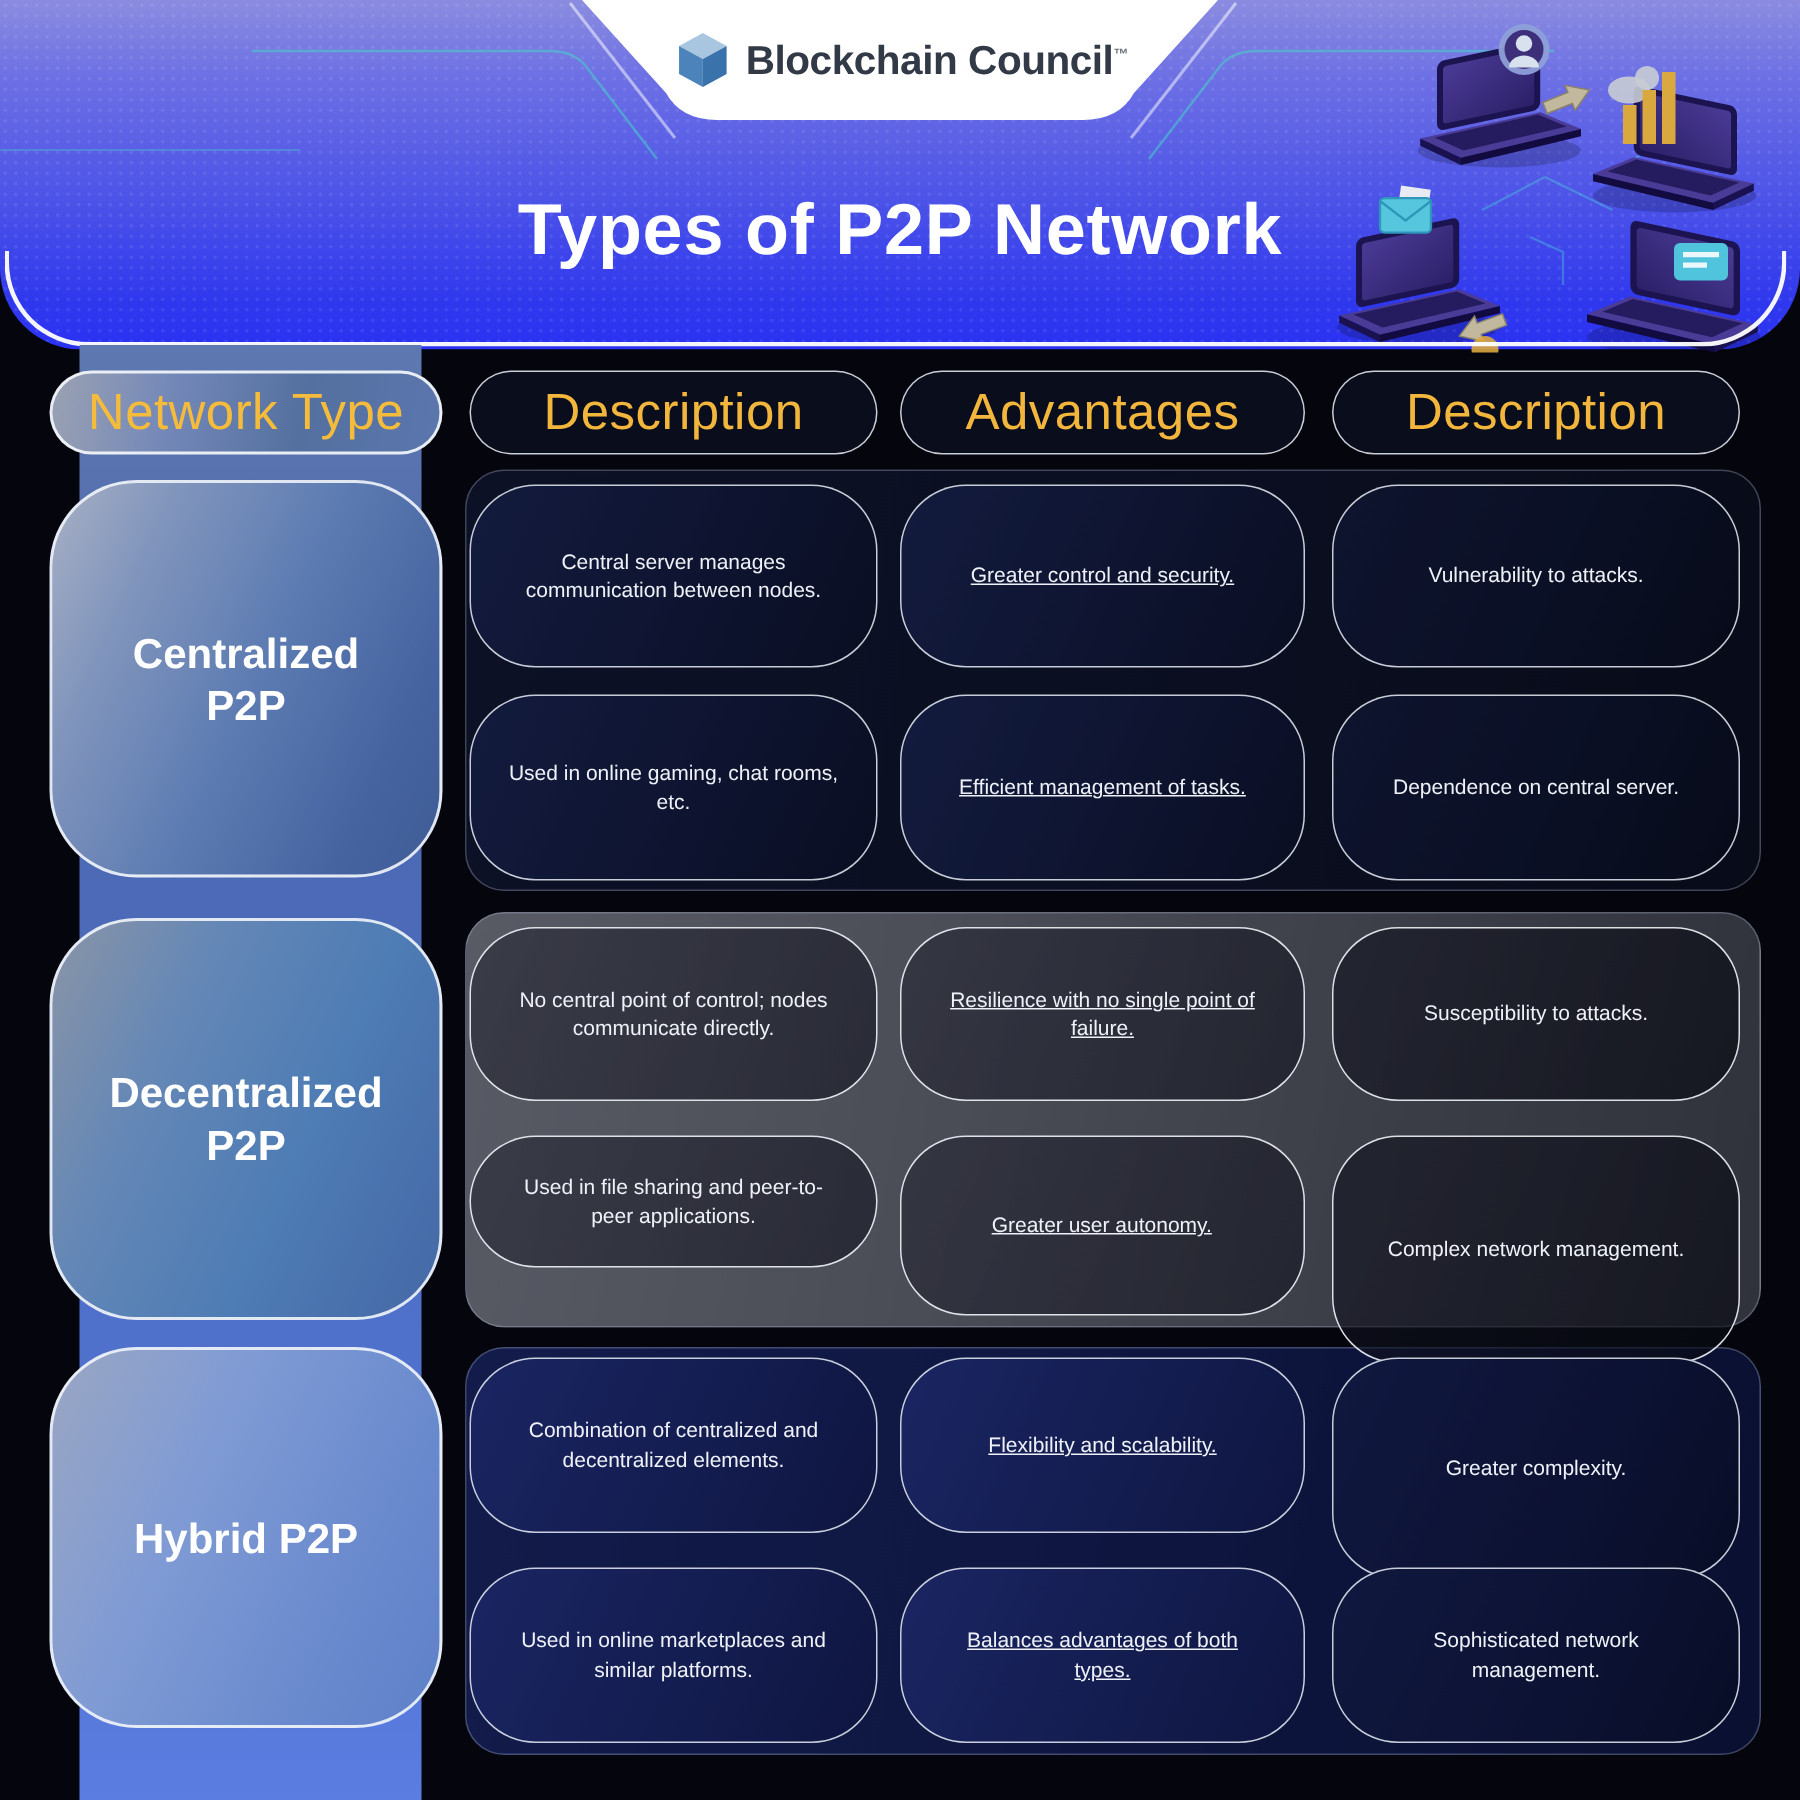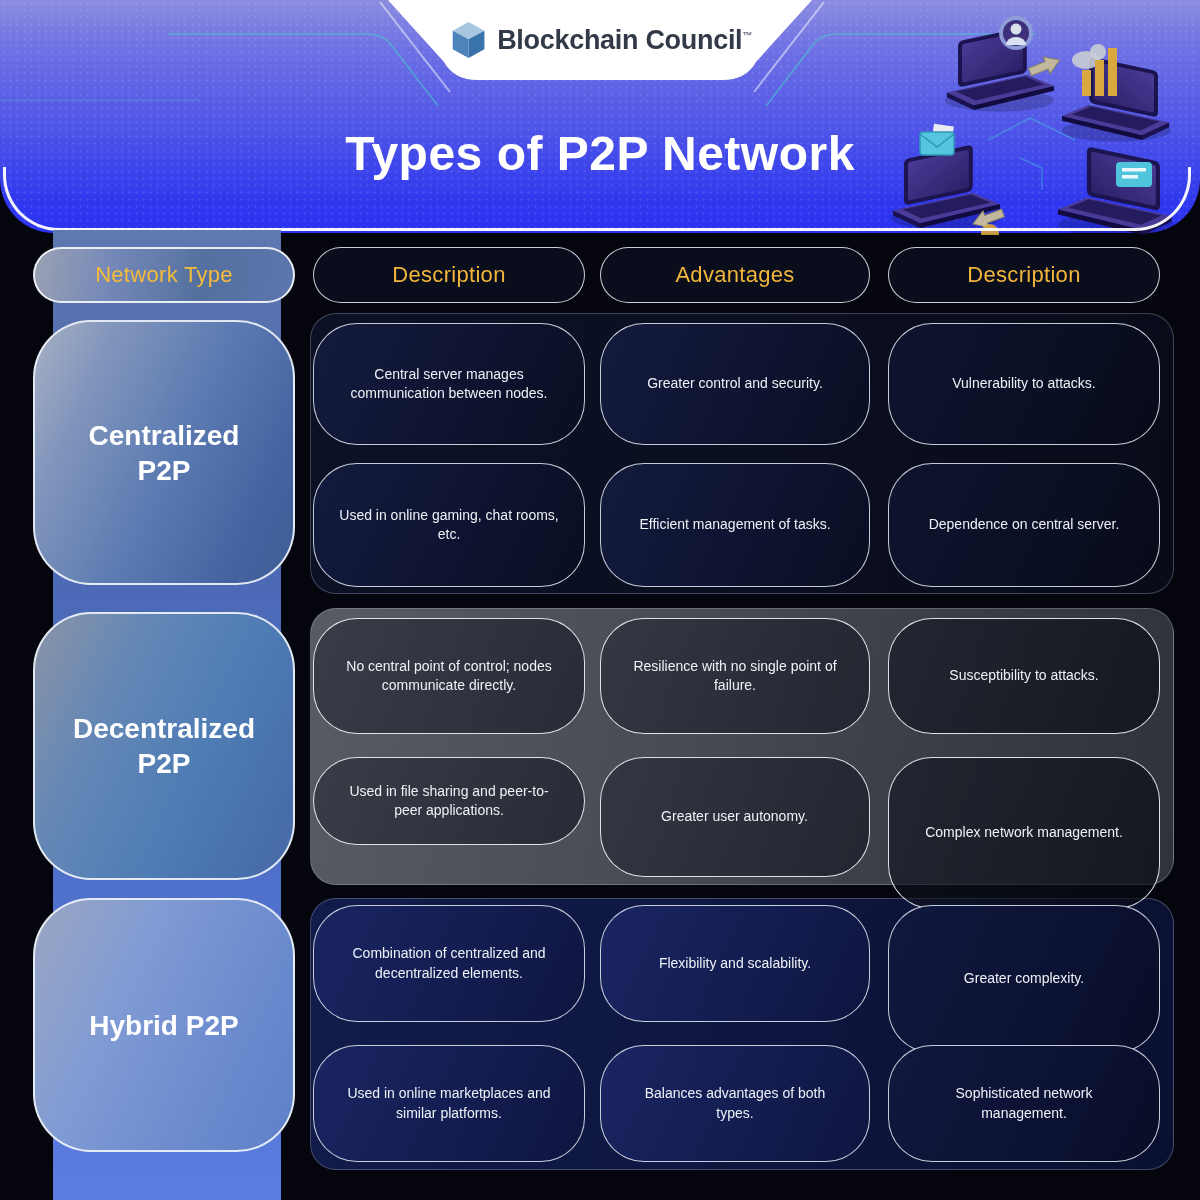--- a/index.html
+++ b/index.html
@@ -26,21 +26,21 @@
     font-size:48px;font-weight:700;color:#ffffff;letter-spacing:.5px;}
   #illustration{position:absolute;left:870px;top:0;width:325px;height:235px;}
 
   
   #band{position:absolute;left:53px;top:230px;width:228px;height:970px;
     background:linear-gradient(180deg,#5e78b0 0%,#4c68ae 25%,#4b6cc2 55%,#5477d8 85%,#5b7ce0 100%);}
 
   
   .pill{position:absolute;top:247px;height:56px;border-radius:28px;box-sizing:border-box;
     display:flex;align-items:center;justify-content:center;
-    color:#f2b63c;font-size:22px;font-weight:500;letter-spacing:.3px;}
+    color:#f2b63c;font-size:34px;font-weight:500;letter-spacing:.3px;}
   .pill.dark{background:#0a0d1c;border:1.5px solid rgba(222,227,236,.9);}
   .pill.light{background:linear-gradient(100deg,#9aa1b2 0%,#7488b8 30%,#54709f 64%,#5a76ae 100%);
     border:2px solid rgba(240,243,248,.95);color:#f5bb3a;}
 
   
   .panel{position:absolute;left:310px;width:864px;border-radius:26px;box-sizing:border-box;
     border:1px solid rgba(190,200,225,.30);}
   #panel1{top:313px;height:281px;background:linear-gradient(100deg,#0c1126 0%,#0a0e20 60%,#080b18 100%);}
   #panel2{top:608px;height:277px;background:linear-gradient(100deg,#585a64 0%,#4a4c56 38%,#3b3d47 70%,#2f313b 100%);}
   #panel3{top:898px;height:272px;background:linear-gradient(100deg,#121b4a 0%,#0e1640 52%,#0a1030 100%);}
@@ -61,21 +61,21 @@
     border:1.5px solid rgba(232,237,245,.85);display:flex;align-items:center;justify-content:center;
     text-align:center;padding:10px 24px;color:#eef1f7;font-size:14px;line-height:1.36;}
   .r1{background:linear-gradient(115deg,#131b3e 0%,#0e1430 55%,#0a0e22 100%);}
   .r1.c3{background:linear-gradient(115deg,#0e142e 0%,#0a0f24 60%,#070a18 100%);}
   .r2{background:linear-gradient(115deg,rgba(34,36,48,.55),rgba(20,22,34,.62));
       border-color:rgba(242,245,250,.9);}
   .r2.c3{background:linear-gradient(115deg,rgba(18,20,32,.6),rgba(8,10,18,.65));}
   .r3{background:linear-gradient(115deg,#1a2562 0%,#141d50 55%,#0e1540 100%);}
   .r3.c3{background:linear-gradient(115deg,#10183f 0%,#0c1233 60%,#080d26 100%);}
   .c1{left:313px;width:272px;}
-  .c2{left:600px;width:270px;}
+  .c2{left:600px;width:270px;text-decoration:underline;}
   .c3{left:888px;width:272px;}
 </style>
 </head>
 <body>
 
 <div id="page">
 
   <div id="header">
     <svg id="header-lines" width="1200" height="233" viewBox="0 0 1200 233">
       <path d="M168,34 H366 Q384,34 392,46 L438,106" stroke="#45d4c6" stroke-width="1.6" fill="none" opacity="0.55"></path>

